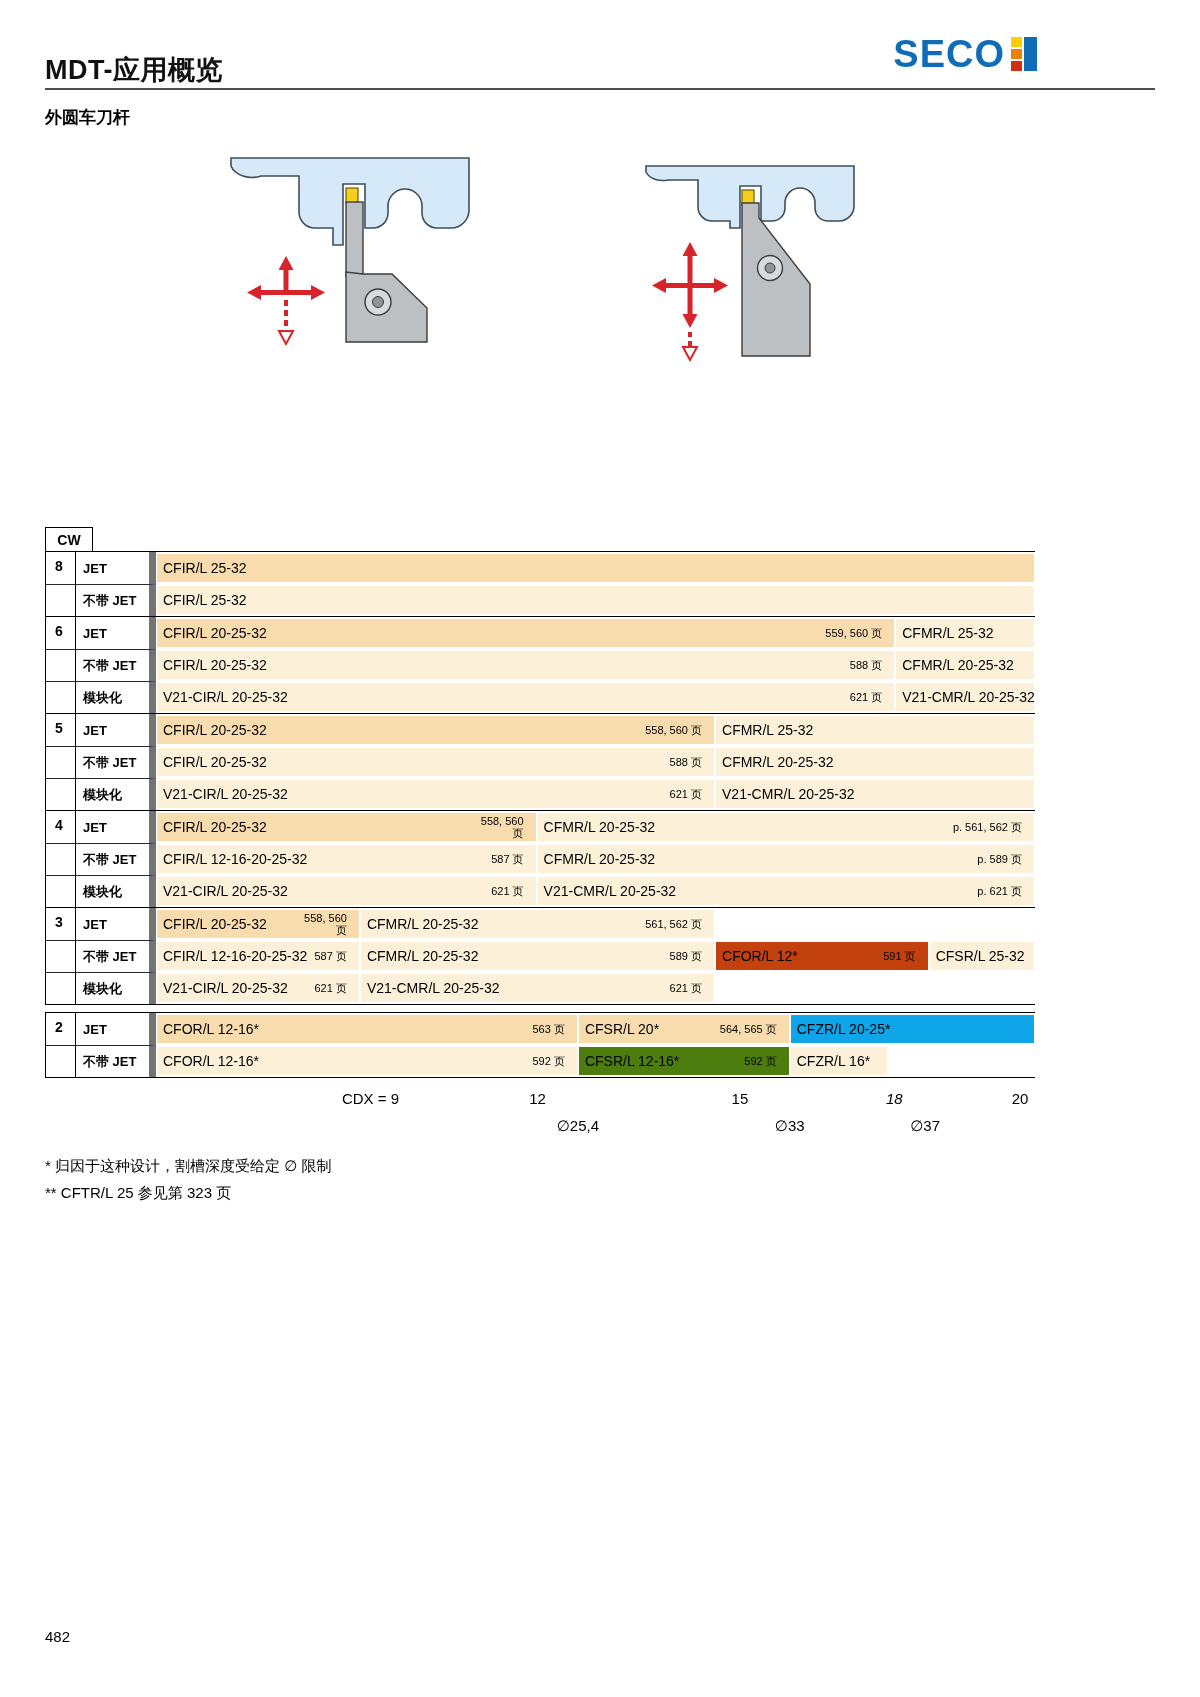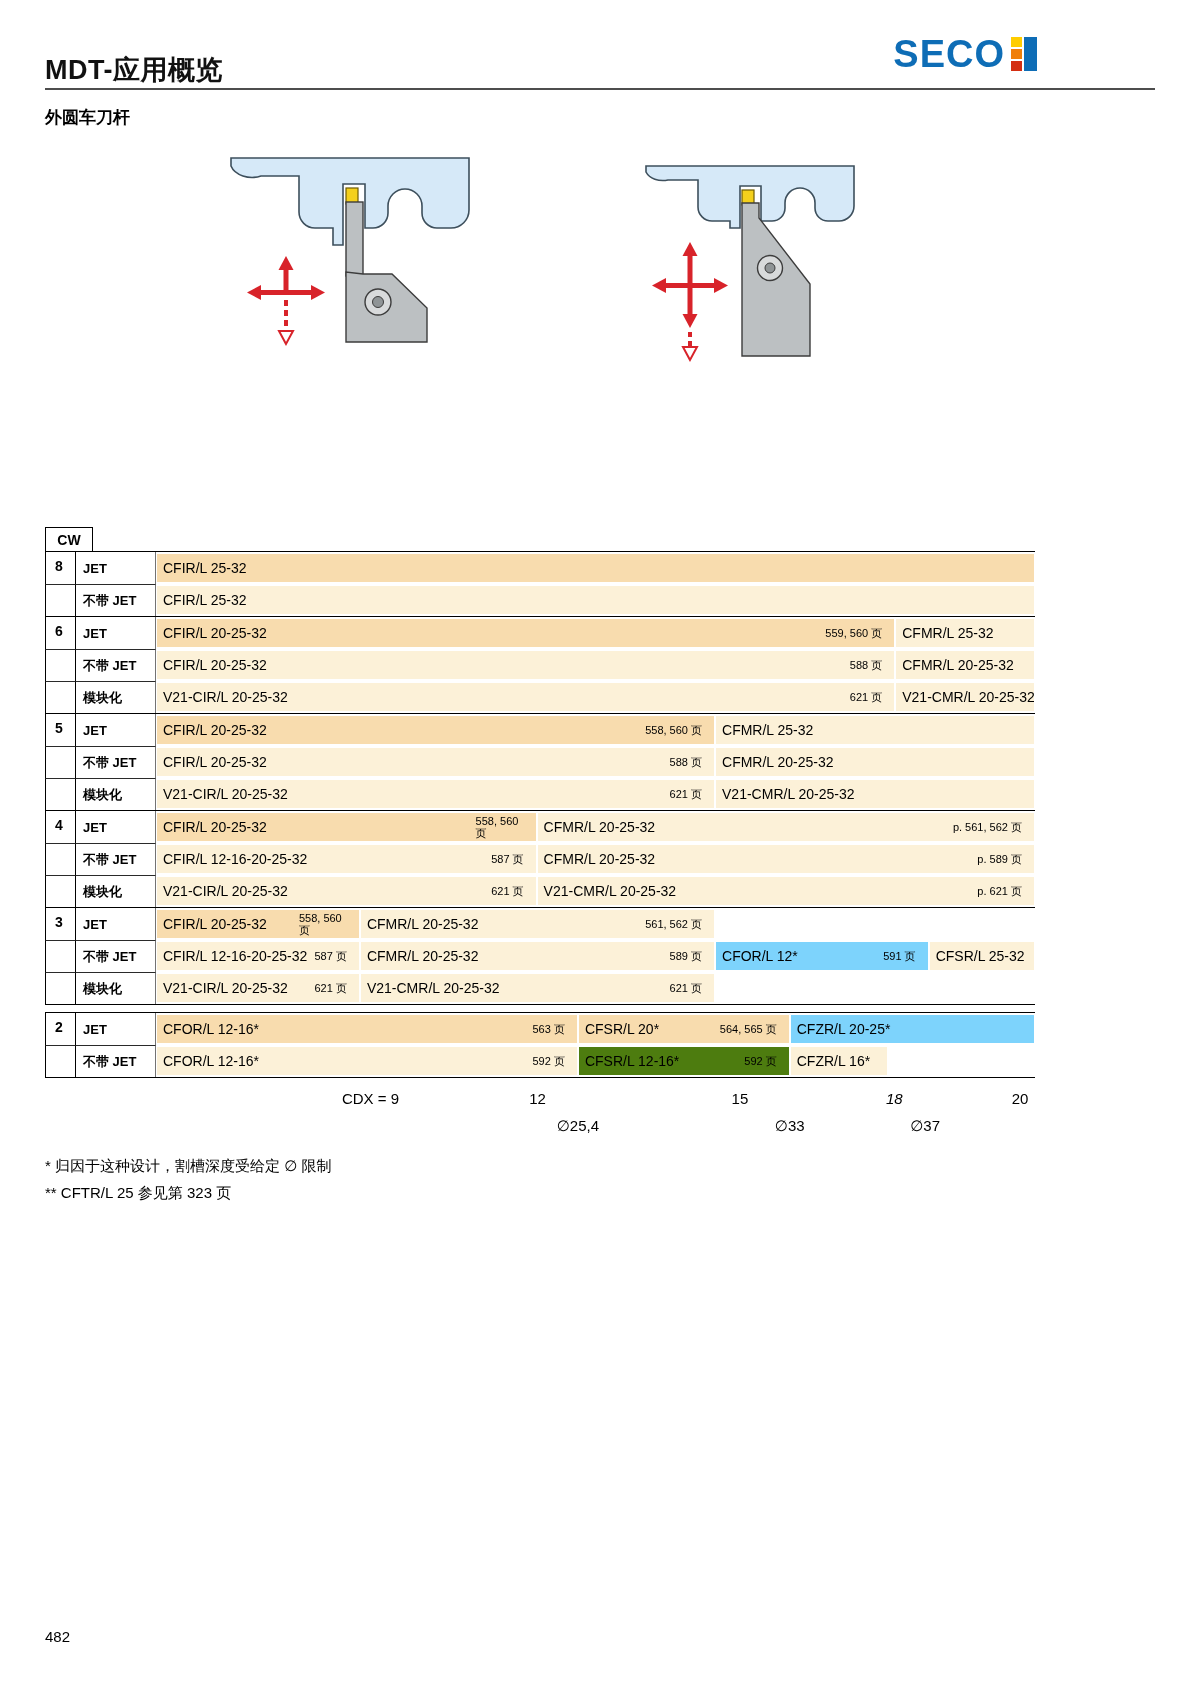--- a/index.html
+++ b/index.html
@@ -34,31 +34,31 @@
   }
   .group { border-bottom:1px solid #000; }
   .group.gap { margin-top:7px; border-top:1px solid #000; }
   .row { display:flex; height:32px; }
   .row + .row .cw-cell, .row + .row .label-cell { border-top:1px solid #2a2a2a; }
   .cw-cell {
     width:31px; flex:none; border-left:1px solid #000; border-right:1px solid #000;
     font-weight:bold; font-size:14px; padding-left:9px; line-height:28px;
   }
   .label-cell {
-    width:80px; flex:none; border-right:1px solid #737373;
+    width:80px; flex:none; border-right:7px solid #737373;
     font-weight:bold; font-size:13px; display:flex; align-items:center; padding-left:7px;
     white-space:nowrap;
   }
   .prod { flex:1; position:relative; }
   .seg {
     position:absolute; top:2px; bottom:2px;
     display:flex; align-items:center; padding:0 12px 0 6px; overflow:hidden;
   }
   .seg .code { font-size:14px; white-space:nowrap; }
-  .seg .ref { margin-left:auto; font-size:11px; white-space:nowrap; padding-left:4px; }
+  .seg .ref { margin-left:auto; font-size:11px; white-space:nowrap; padding-left:4px; text-align:right; }
   .seg .ref.wrap { white-space:normal; width:52px; min-width:52px; line-height:1.1; }
 
   .axis { position:absolute; left:156px; top:1090px; width:879px; height:50px; font-size:15px; }
   .cdx { position:absolute; top:0; transform:translateX(-50%); white-space:nowrap; }
   .dia { position:absolute; top:27px; transform:translateX(-50%); white-space:nowrap; }
 
   .footnotes { position:absolute; left:45px; top:1152px; font-size:15px; line-height:1.8; }
   .pagenum { position:absolute; left:45px; top:1628px; font-size:15px; }
 </style>
 </head>
@@ -296,21 +296,21 @@
           <div class="label-cell">不带 JET</div>
           <div class="prod">
             <div class="seg" style="left: calc(0% + 1px); width: calc(23.2% - 2px); background: rgb(252, 241, 216);">
               <span class="code">CFIR/L 12-16-20-25-32</span>
               <span class="ref">587 页</span>
             </div>
             <div class="seg" style="left: calc(23.2% + 1px); width: calc(40.4% - 2px); background: rgb(252, 241, 216);">
               <span class="code">CFMR/L 20-25-32</span>
               <span class="ref">589 页</span>
             </div>
-            <div class="seg" style="left: calc(63.6% + 1px); width: calc(24.3% - 2px); background: #7dd3fc;">
+            <div class="seg" style="left: calc(63.6% + 1px); width: calc(24.3% - 2px); background: #c2410c;">
               <span class="code">CFOR/L 12*</span>
               <span class="ref">591 页</span>
             </div>
             <div class="seg" style="left: calc(87.9% + 1px); width: calc(12.1% - 2px); background: rgb(252, 241, 216);">
               <span class="code">CFSR/L 25-32</span>
             </div>
           </div>
         </div>
         <div class="row">
           <div class="cw-cell"></div>
@@ -333,21 +333,21 @@
           <div class="label-cell">JET</div>
           <div class="prod">
             <div class="seg" style="left: calc(0% + 1px); width: calc(48% - 2px); background: rgb(248, 220, 174);">
               <span class="code">CFOR/L 12-16*</span>
               <span class="ref">563 页</span>
             </div>
             <div class="seg" style="left: calc(48% + 1px); width: calc(24.1% - 2px); background: rgb(248, 220, 174);">
               <span class="code">CFSR/L 20*</span>
               <span class="ref">564, 565 页</span>
             </div>
-            <div class="seg" style="left: calc(72.1% + 1px); width: calc(27.9% - 2px); background: #7dd3fc;">
+            <div class="seg" style="left: calc(72.1% + 1px); width: calc(27.9% - 2px); background: #0ea5e9;">
               <span class="code">CFZR/L 20-25*</span>
             </div>
           </div>
         </div>
         <div class="row">
           <div class="cw-cell"></div>
           <div class="label-cell">不带 JET</div>
           <div class="prod">
             <div class="seg" style="left: calc(0% + 1px); width: calc(48% - 2px); background: rgb(252, 241, 216);">
               <span class="code">CFOR/L 12-16*</span>

